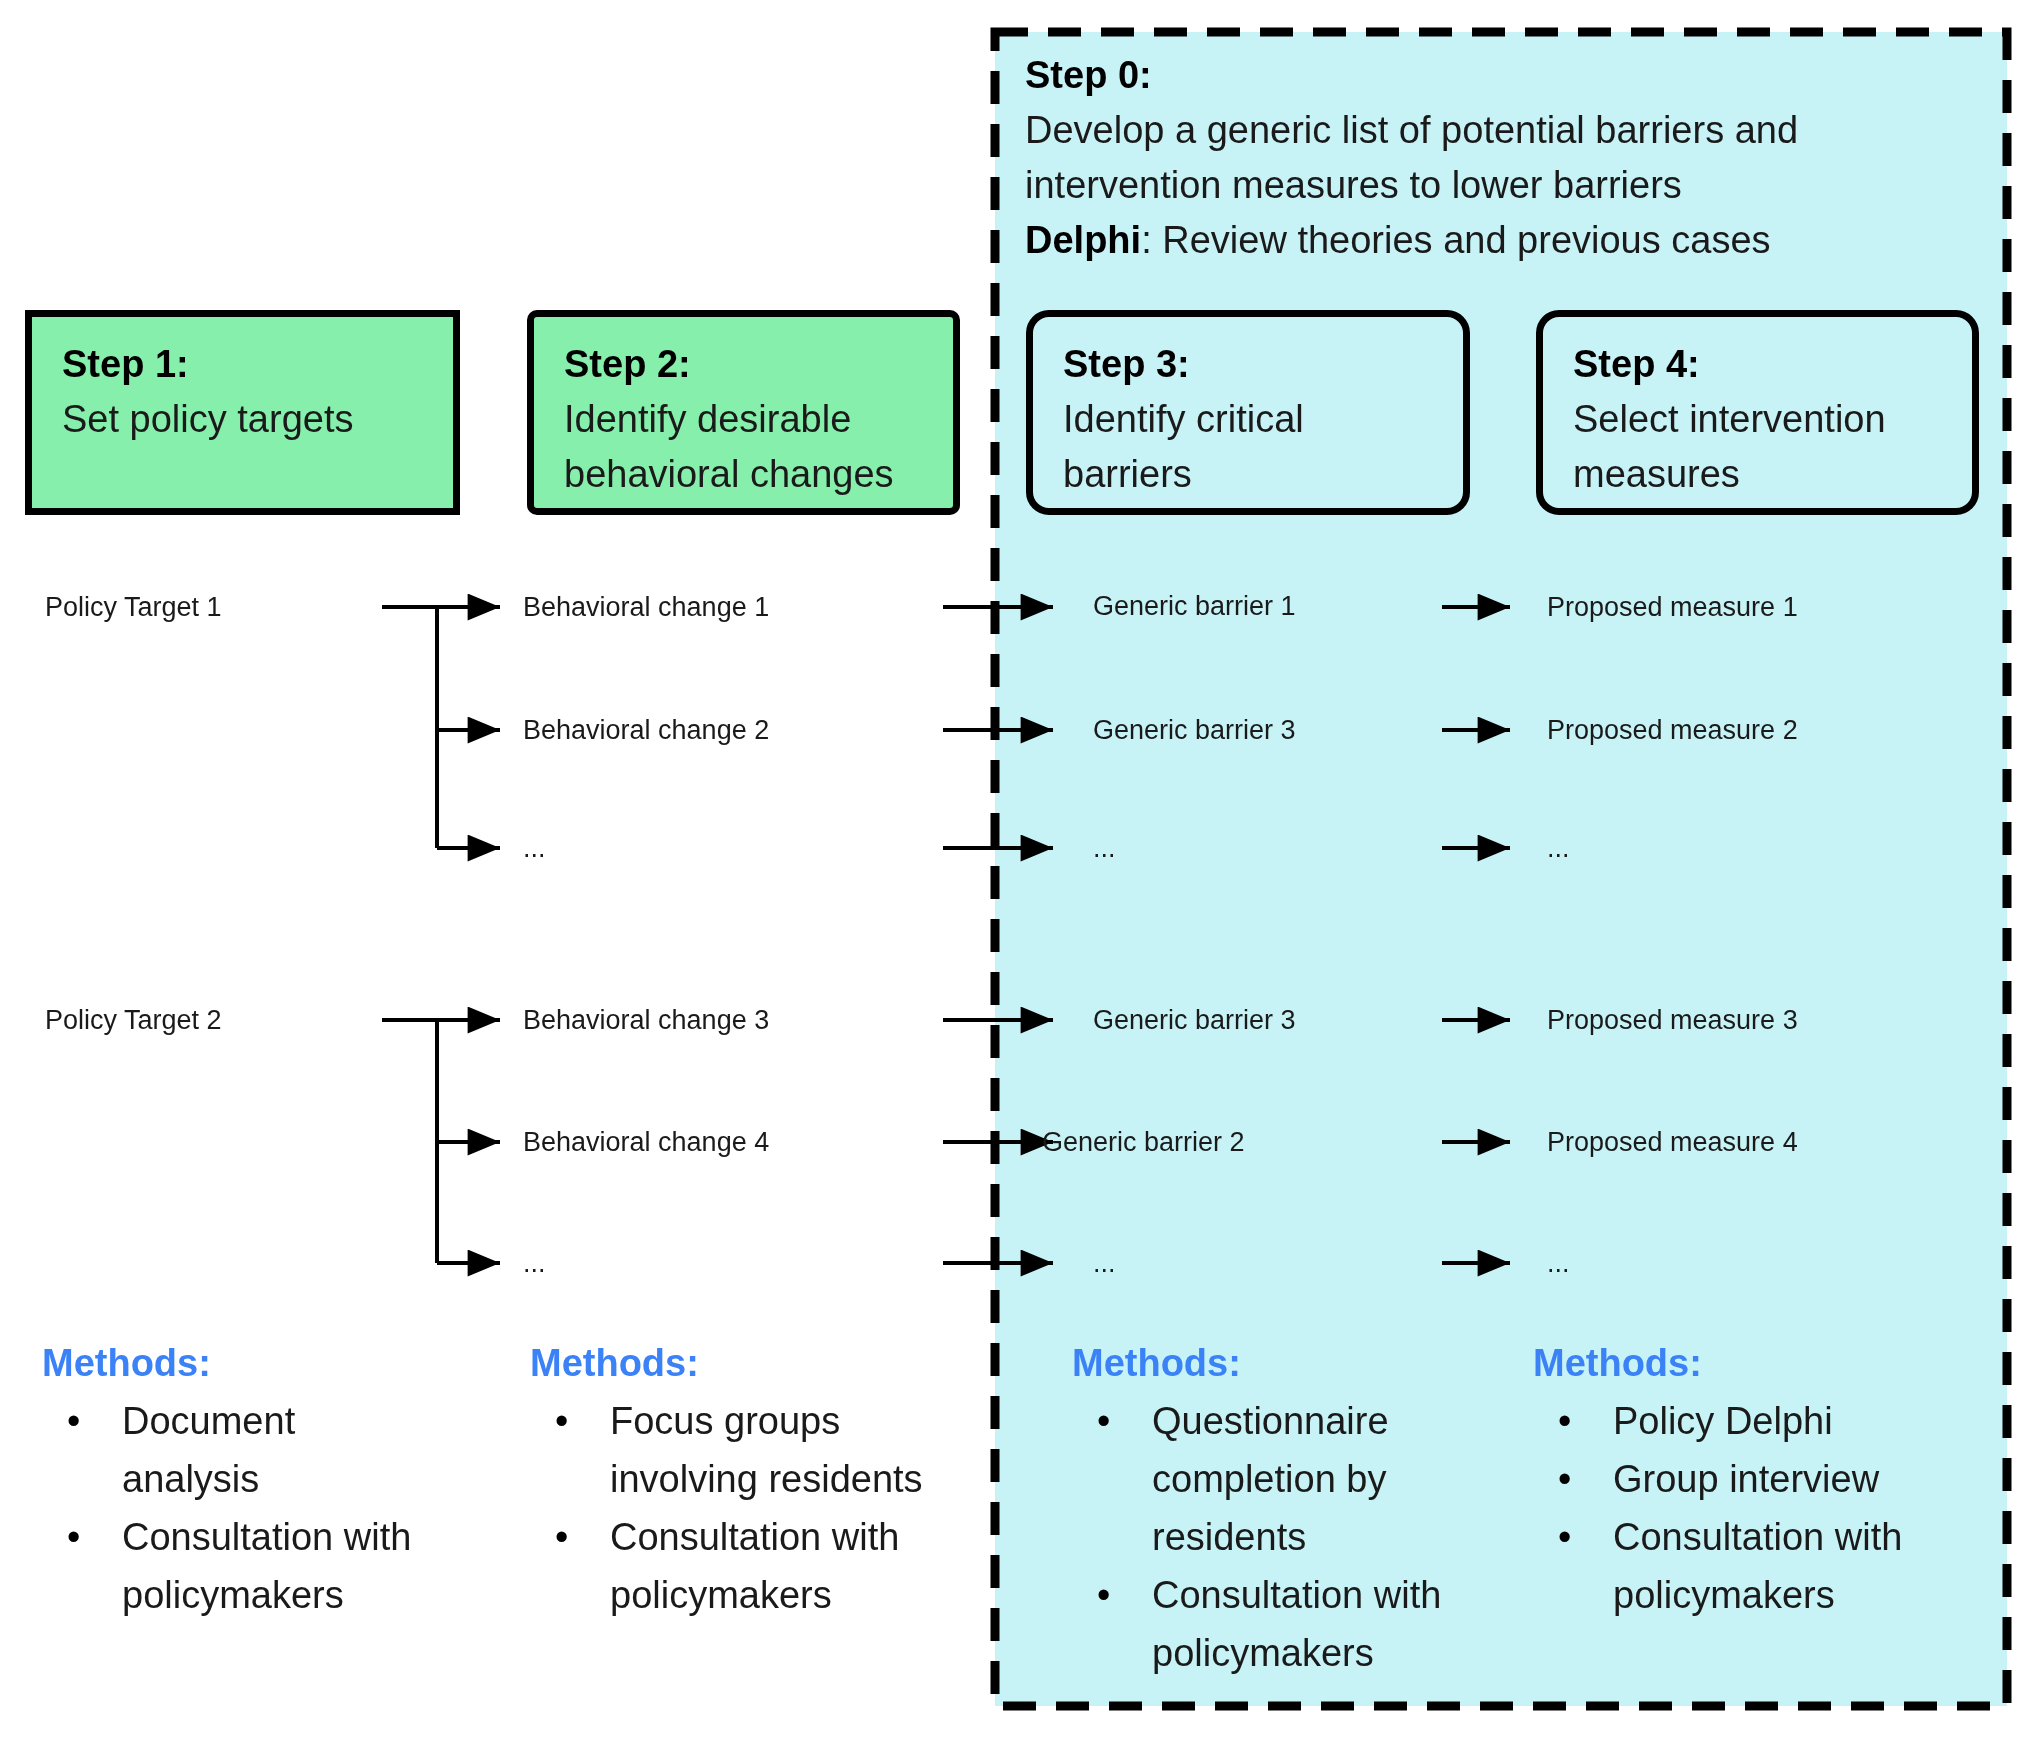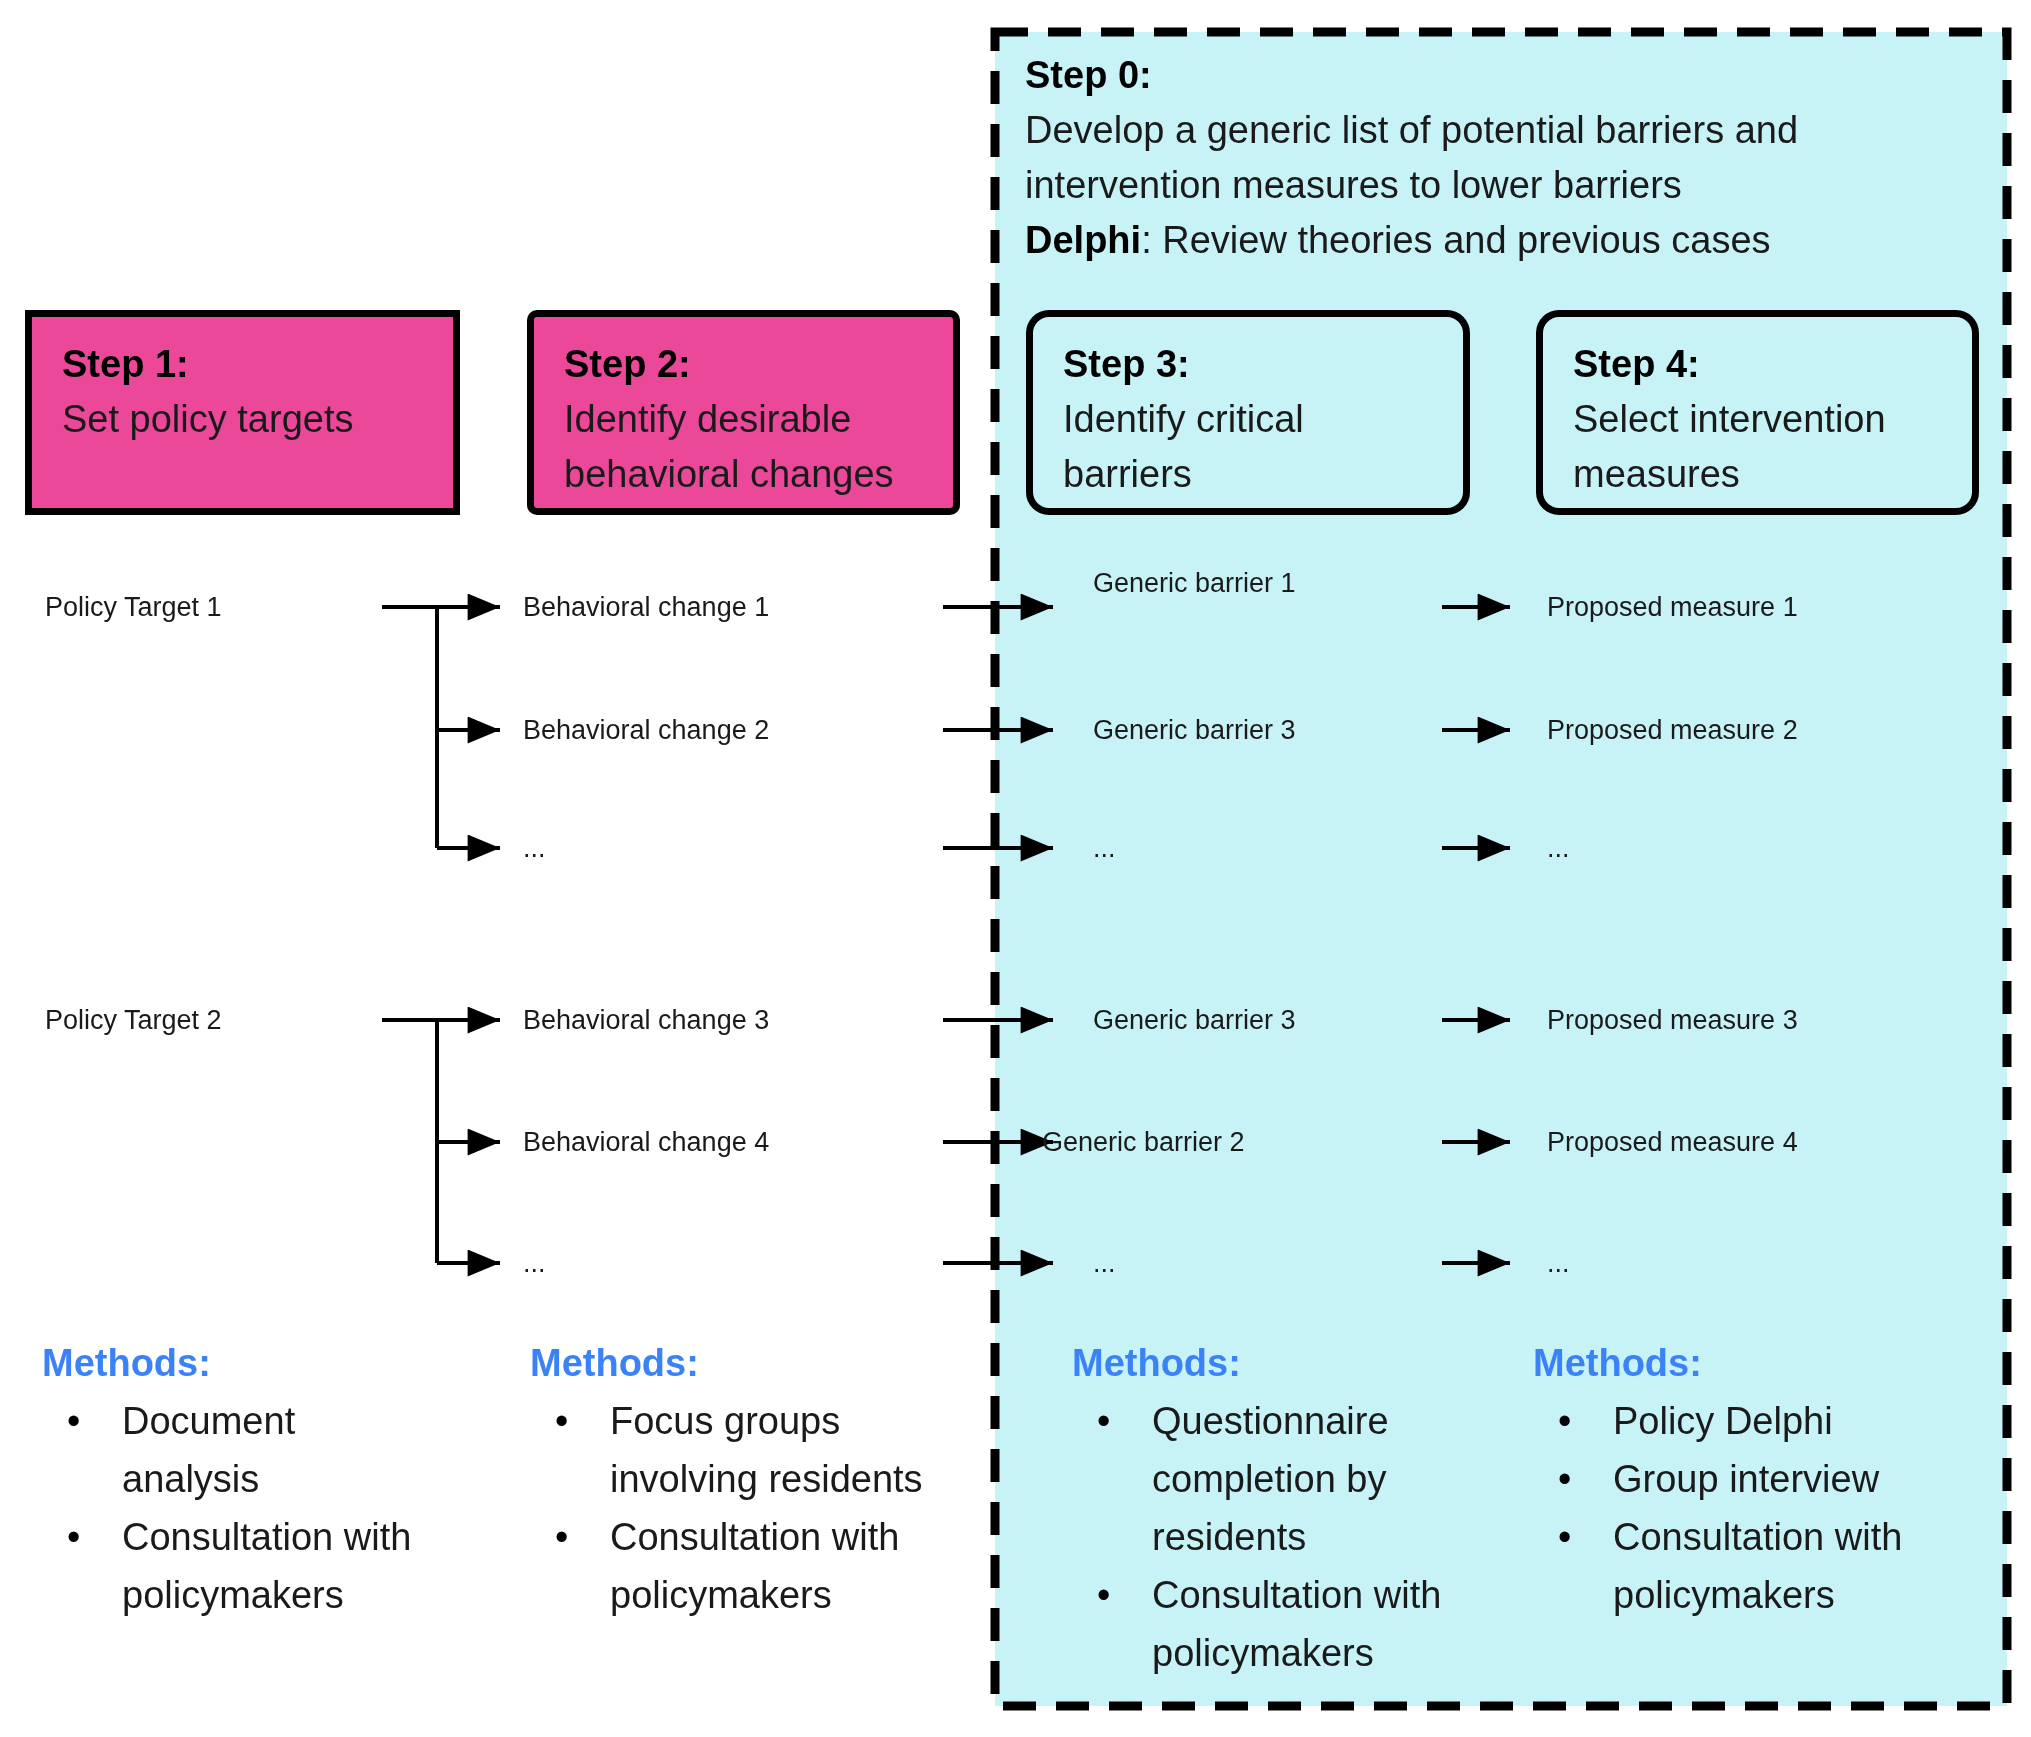--- a/index.html
+++ b/index.html
@@ -9,21 +9,21 @@
     font-family:"Liberation Sans","DejaVu Sans",sans-serif;
     color:#1a1a1a;
     overflow:hidden;
     background:#ffffff;
   }
   svg.connectors{position:absolute;left:0;top:0;width:2031px;height:1737px;}
   .stepbox{
     position:absolute;
     box-sizing:border-box;
     border:7px solid #000;
-    background:#ec4899;
+    background:#86efac;
     padding:20px 10px 0 30px;
     font-size:38px;
     line-height:55px;
   }
   .stepbox.on-panel{background:transparent;border-radius:23px;}
   .stepbox-title{font-weight:bold;color:#000;}
   .stepbox-line{white-space:nowrap;}
   .step0block{
     position:absolute;left:1025px;top:48px;
     font-size:38px;line-height:55px;
@@ -109,21 +109,21 @@
   <div class="stepbox on-panel" style="left:1536px;top:310px;width:443px;height:205px;">
     <div class="stepbox-title">Step 4:</div>
     <div class="stepbox-line">Select intervention</div>
     <div class="stepbox-line">measures</div>
   </div>
 
   <div class="flow-label" style="left:45px;top:579px;">Policy Target 1</div>
   <div class="flow-label" style="left:523px;top:579px;">Behavioral change 1</div>
   <div class="flow-label" style="left:523px;top:702px;">Behavioral change 2</div>
   <div class="flow-label" style="left:523px;top:820px;">...</div>
-  <div class="flow-label" style="left:1093px;top:555px;">Generic barrier 1</div>
+  <div class="flow-label" style="left:1093px;top:578px;">Generic barrier 1</div>
   <div class="flow-label" style="left:1093px;top:702px;">Generic barrier 3</div>
   <div class="flow-label" style="left:1093px;top:820px;">...</div>
   <div class="flow-label" style="left:1547px;top:579px;">Proposed measure 1</div>
   <div class="flow-label" style="left:1547px;top:702px;">Proposed measure 2</div>
   <div class="flow-label" style="left:1547px;top:820px;">...</div>
 
   <div class="flow-label" style="left:45px;top:992px;">Policy Target 2</div>
   <div class="flow-label" style="left:523px;top:992px;">Behavioral change 3</div>
   <div class="flow-label" style="left:523px;top:1114px;">Behavioral change 4</div>
   <div class="flow-label" style="left:523px;top:1235px;">...</div>

